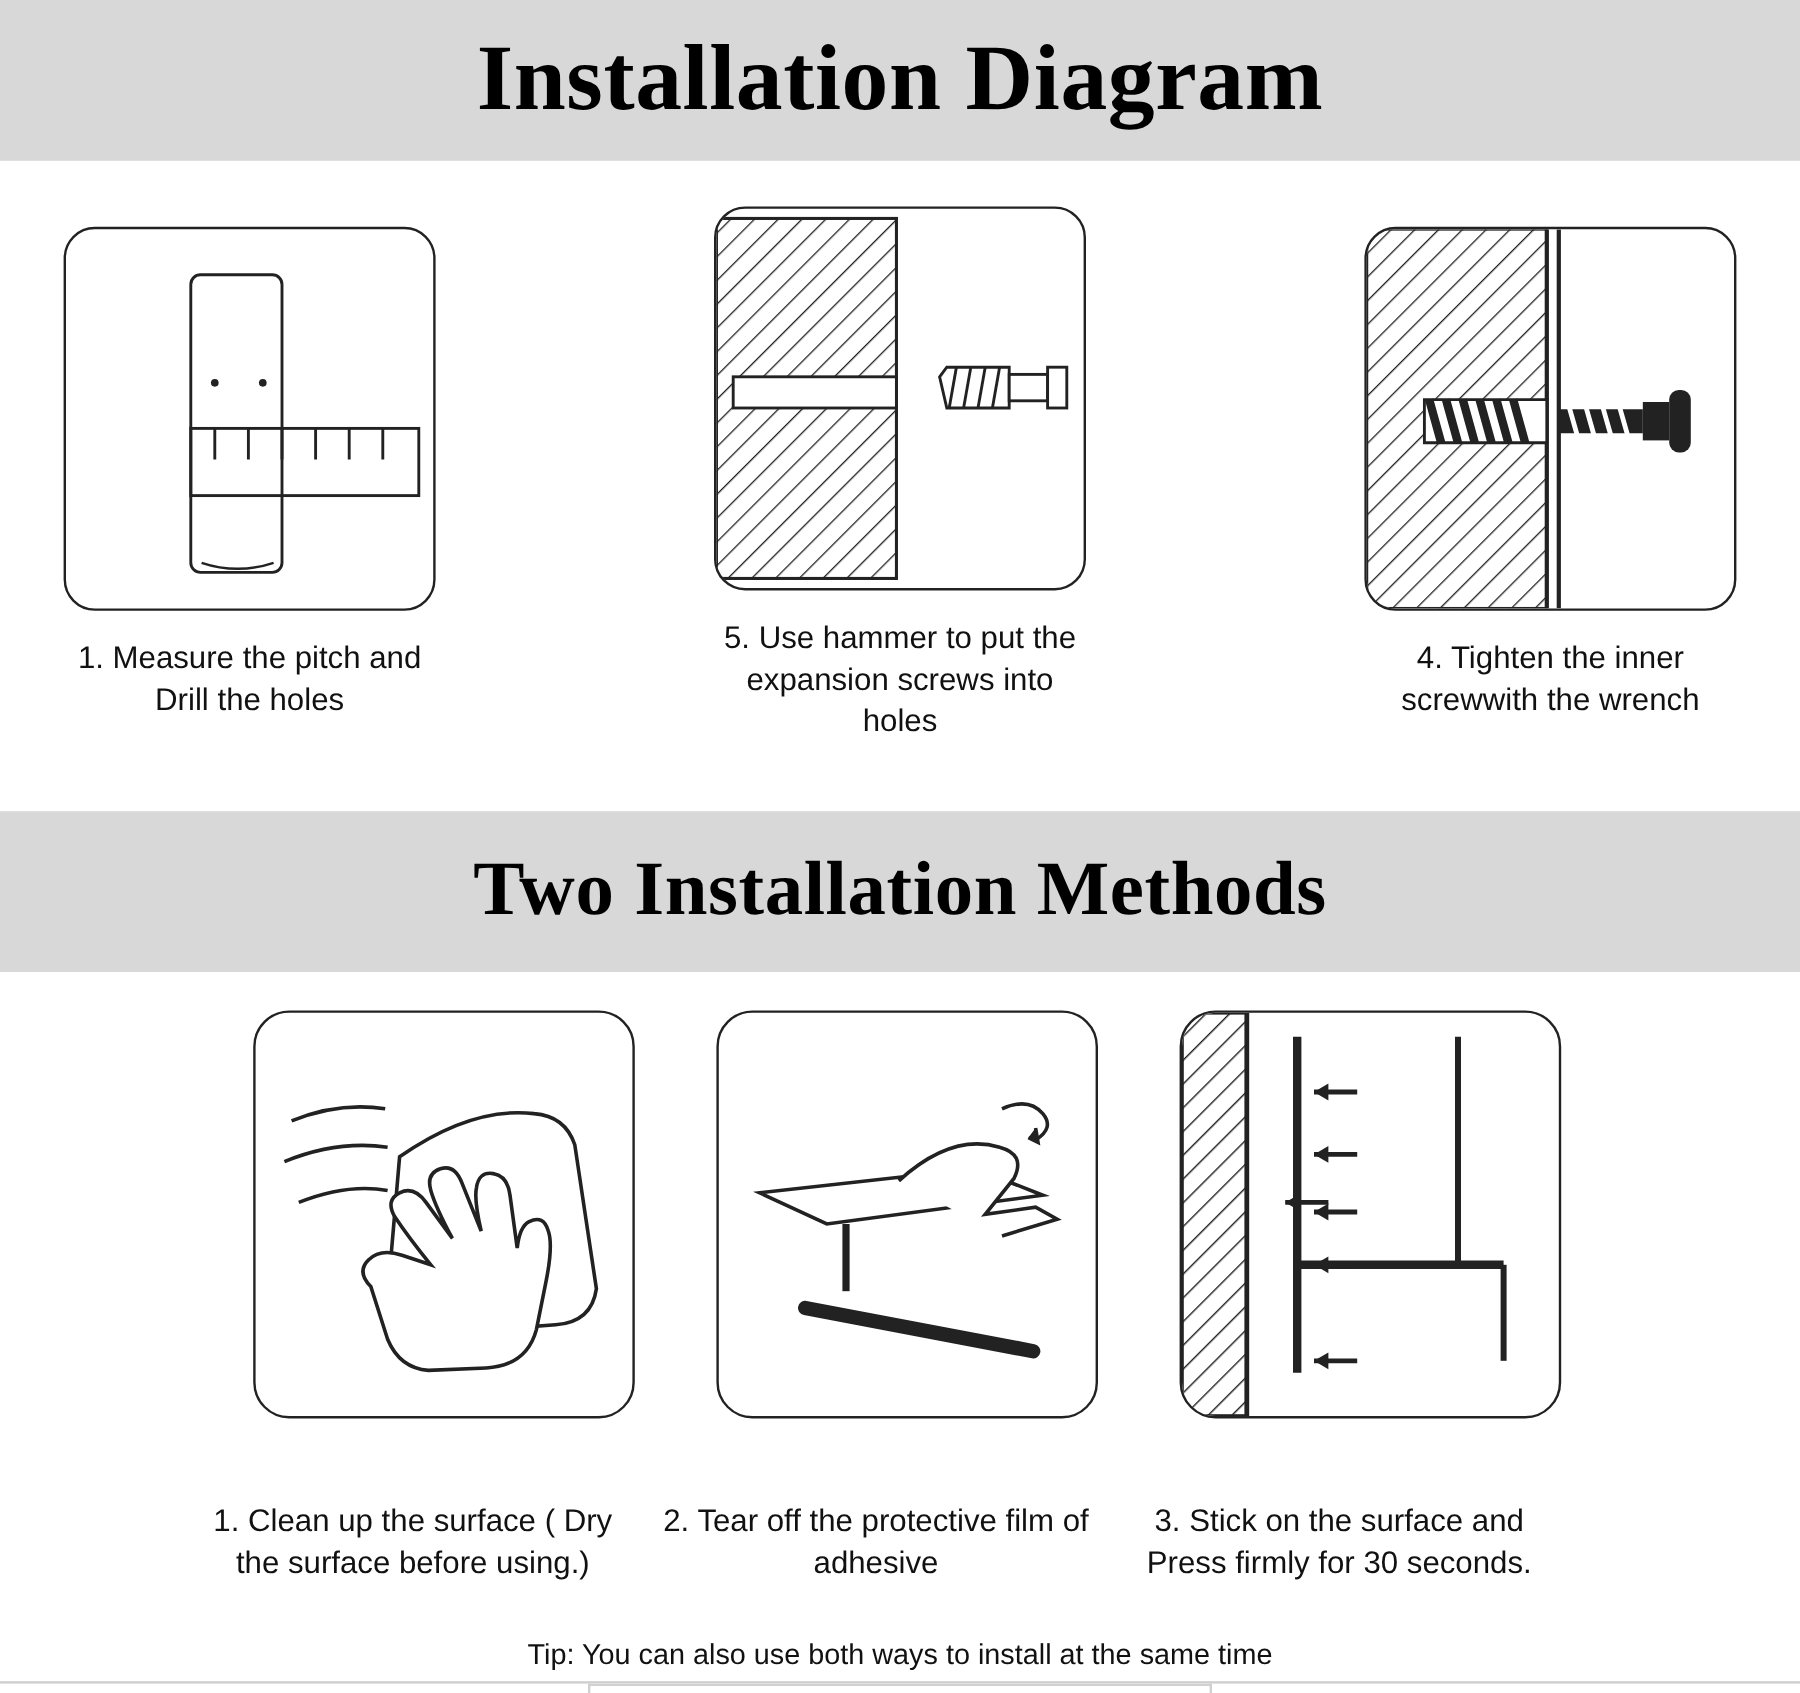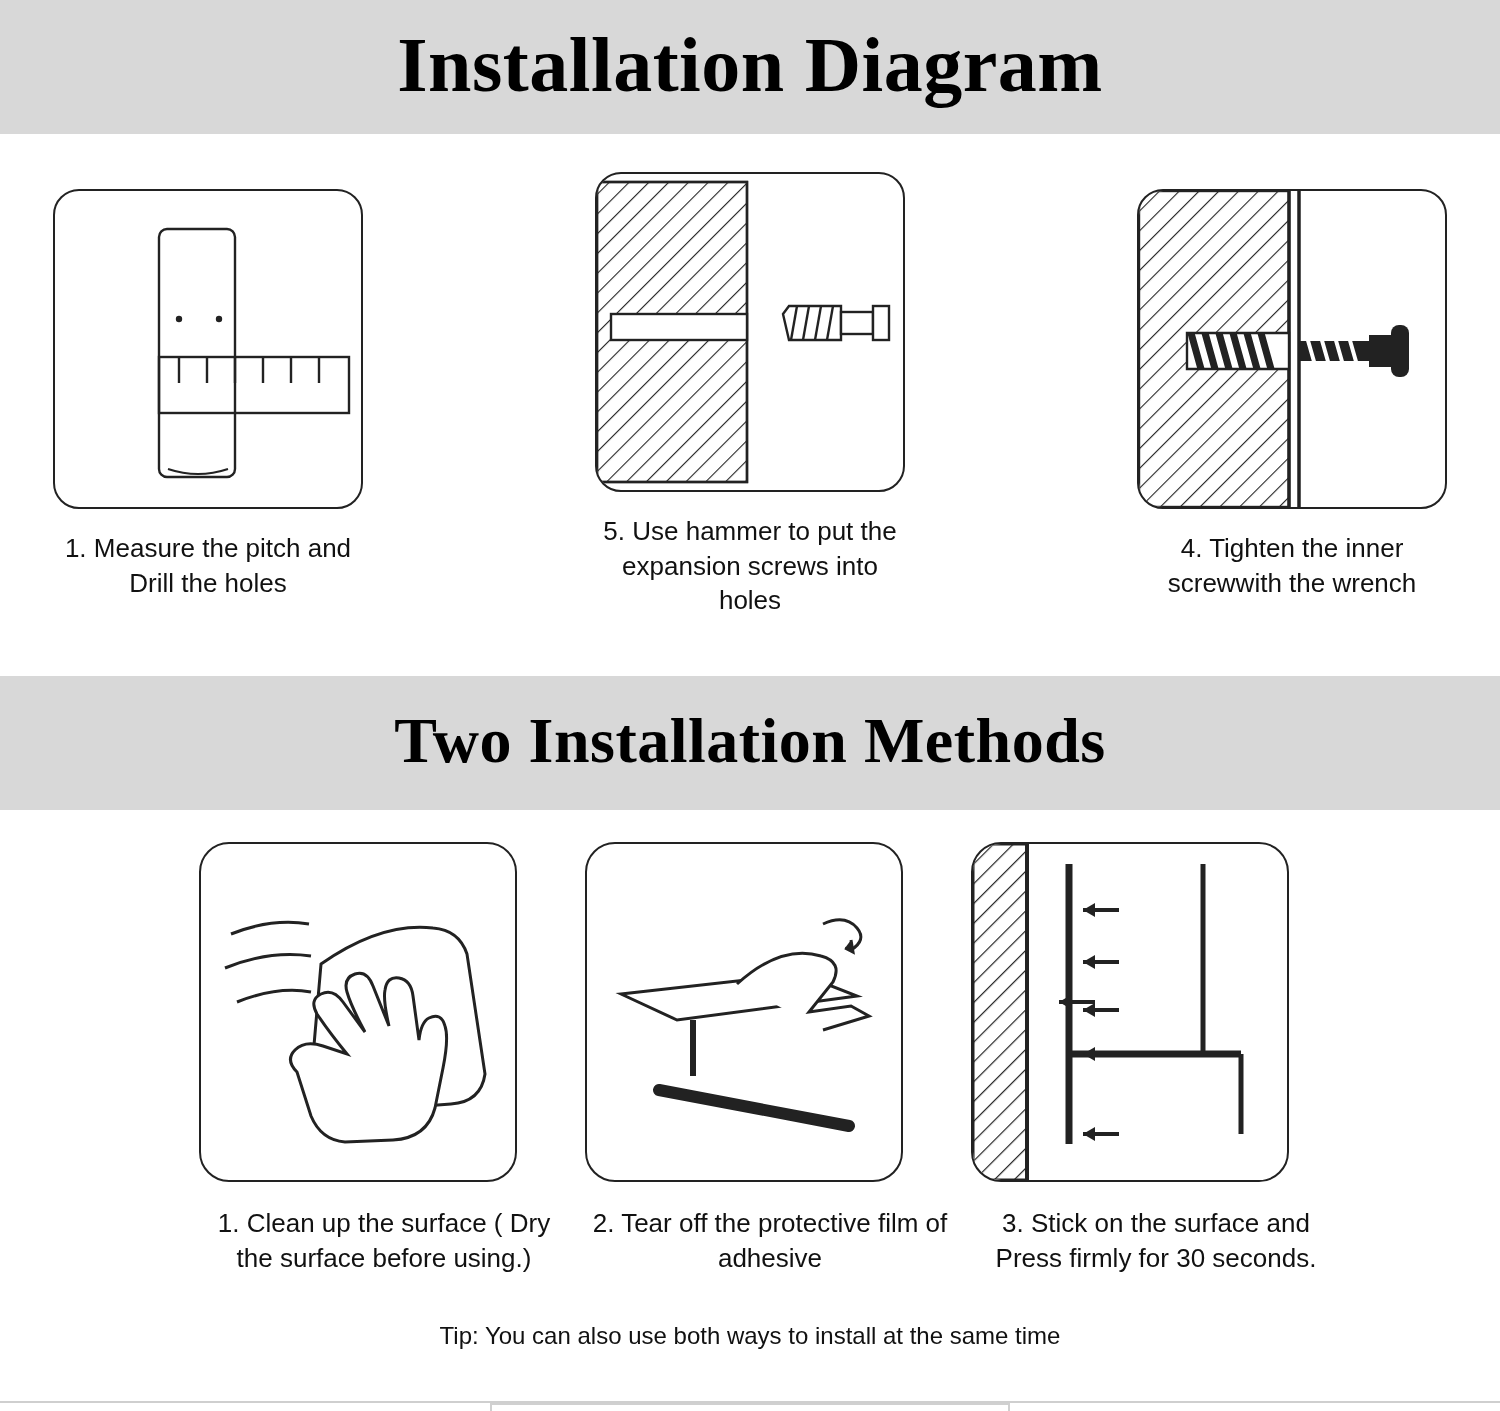--- a/index.html
+++ b/index.html
@@ -47,21 +47,21 @@
     max-width: 330px;
   }
 
   .section-2 { padding: 32px 0 0 0; }
   .cards-row-2 {
     display: flex;
     justify-content: center;
     gap: 56px;
     padding: 0 120px;
   }
-  .card-col-2 { width: 330px; display: flex; flex-direction: column; align-items: flex-start; }
+  .card-col-2 { width: 330px; display: flex; flex-direction: column; align-items: flex-end; gap: 44px; }
   .card2 {
     width: 318px; height: 340px;
     border: 2px solid #222;
     border-radius: 30px;
     background: #fff;
     overflow: hidden;
     position: relative;
   }
   .caption2 {
     margin-top: 24px;

